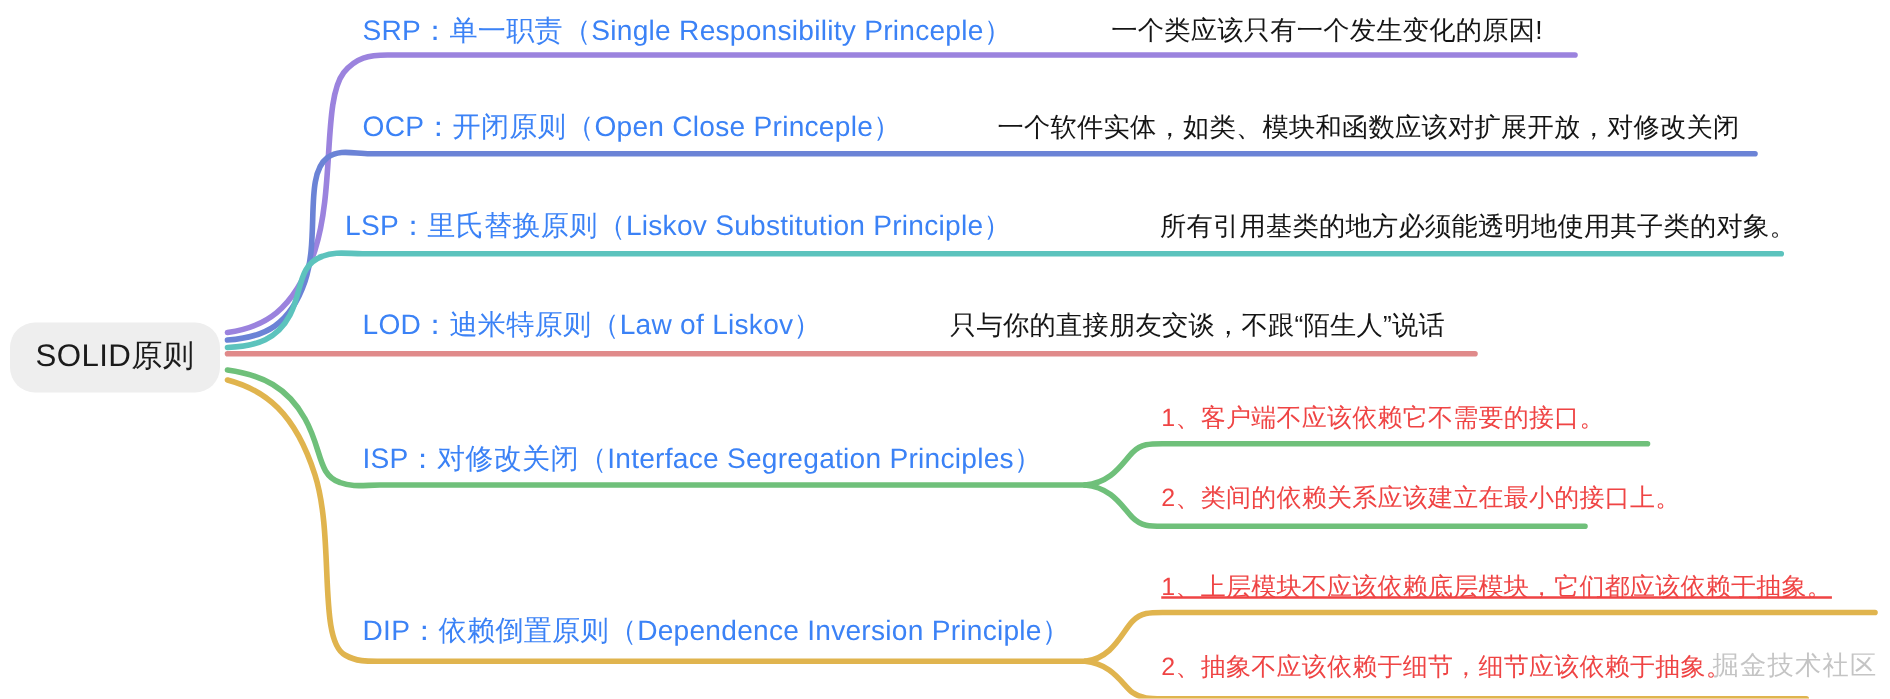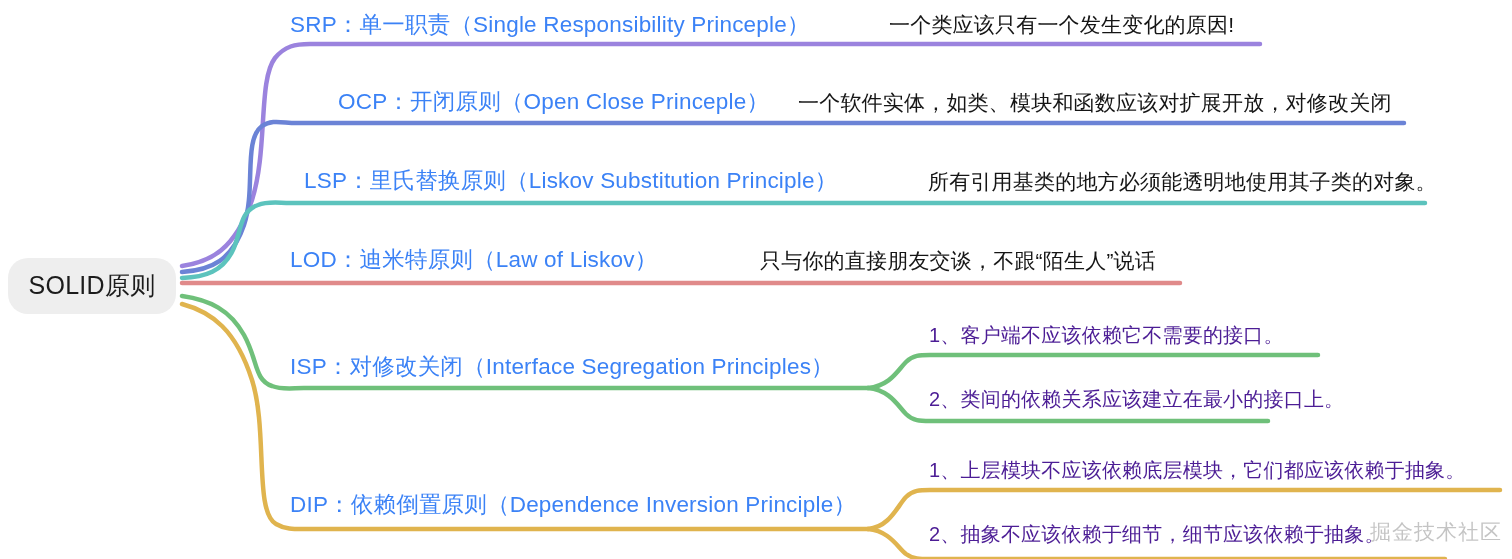--- a/index.html
+++ b/index.html
@@ -53,21 +53,21 @@
     color: #3b82f6;
   }
   .detail-label {
     font-size: 21px;
     letter-spacing: 0.2px;
     color: #151515;
   }
   .sub-label {
     font-size: 20px;
     letter-spacing: 0.2px;
-    color: #4c1d95;
+    color: #ef4444;
   }
   #watermark {
     position: absolute;
     right: 10px;
     top: 518px;
     font-size: 21px;
     color: rgba(60,60,60,0.30);
     letter-spacing: 1px;
     white-space: nowrap;
     font-family: "Liberation Sans", "DejaVu Sans", sans-serif;
@@ -99,32 +99,32 @@
     <path fill="none" stroke="#e0b44e" stroke-width="4.5" stroke-linecap="round" d="M 868,529 C 890,527 898,505 906,497 C 913,490 920,490 930,490 L 1500,490"></path>
 
     <path fill="none" stroke="#e0b44e" stroke-width="4.5" stroke-linecap="round" d="M 868,529 C 890,531 898,548 906,554 C 913,559 920,559 930,559 L 1445,559"></path>
   </svg>
 
   <div class="node" id="root-node" style="background: rgb(238, 238, 238);">SOLID原则</div>
 
   <div class="node branch-label" style="left:290px; top:13px;">SRP：单一职责（Single Responsibility Princeple）</div>
   <div class="node detail-label" style="left:889px; top:13px;">一个类应该只有一个发生变化的原因!</div>
 
-  <div class="node branch-label" style="left:290px; top:90px;margin-left:48px;">OCP：开闭原则（Open Close Princeple）</div>
+  <div class="node branch-label" style="left:290px; top:90px;">OCP：开闭原则（Open Close Princeple）</div>
   <div class="node detail-label" style="left:798px; top:91px;">一个软件实体，如类、模块和函数应该对扩展开放，对修改关闭</div>
 
-  <div class="node branch-label" style="left:304px; top:169px;">LSP：里氏替换原则（Liskov Substitution Principle）</div>
+  <div class="node branch-label" style="left:276px; top:169px;">LSP：里氏替换原则（Liskov Substitution Principle）</div>
   <div class="node detail-label" style="left:928px; top:170px;">所有引用基类的地方必须能透明地使用其子类的对象。</div>
 
   <div class="node branch-label" style="left:290px; top:248px;">LOD：迪米特原则（Law of Liskov）</div>
   <div class="node detail-label" style="left:760px; top:249px;">只与你的直接朋友交谈，不跟“陌生人”说话</div>
 
   <div class="node branch-label" style="left:290px; top:355px;">ISP：对修改关闭（Interface Segregation Principles）</div>
   <div class="node sub-label" style="left:929px; top:324px;">1、客户端不应该依赖它不需要的接口。</div>
   <div class="node sub-label" style="left:929px; top:388px;">2、类间的依赖关系应该建立在最小的接口上。</div>
 
   <div class="node branch-label" style="left:290px; top:493px;">DIP：依赖倒置原则（Dependence Inversion Principle）</div>
-  <div class="node sub-label" style="left:929px; top:459px;">1、上层模块不应该依赖底层模块，它们都应该依赖于抽象。</div>
+  <div class="node sub-label" style="left:929px; top:459px;text-decoration:underline;">1、上层模块不应该依赖底层模块，它们都应该依赖于抽象。</div>
   <div class="node sub-label" style="left:929px; top:523px;">2、抽象不应该依赖于细节，细节应该依赖于抽象。</div>
 
   <div id="watermark">掘金技术社区</div>
 
 </div>
 
 </body></html>

